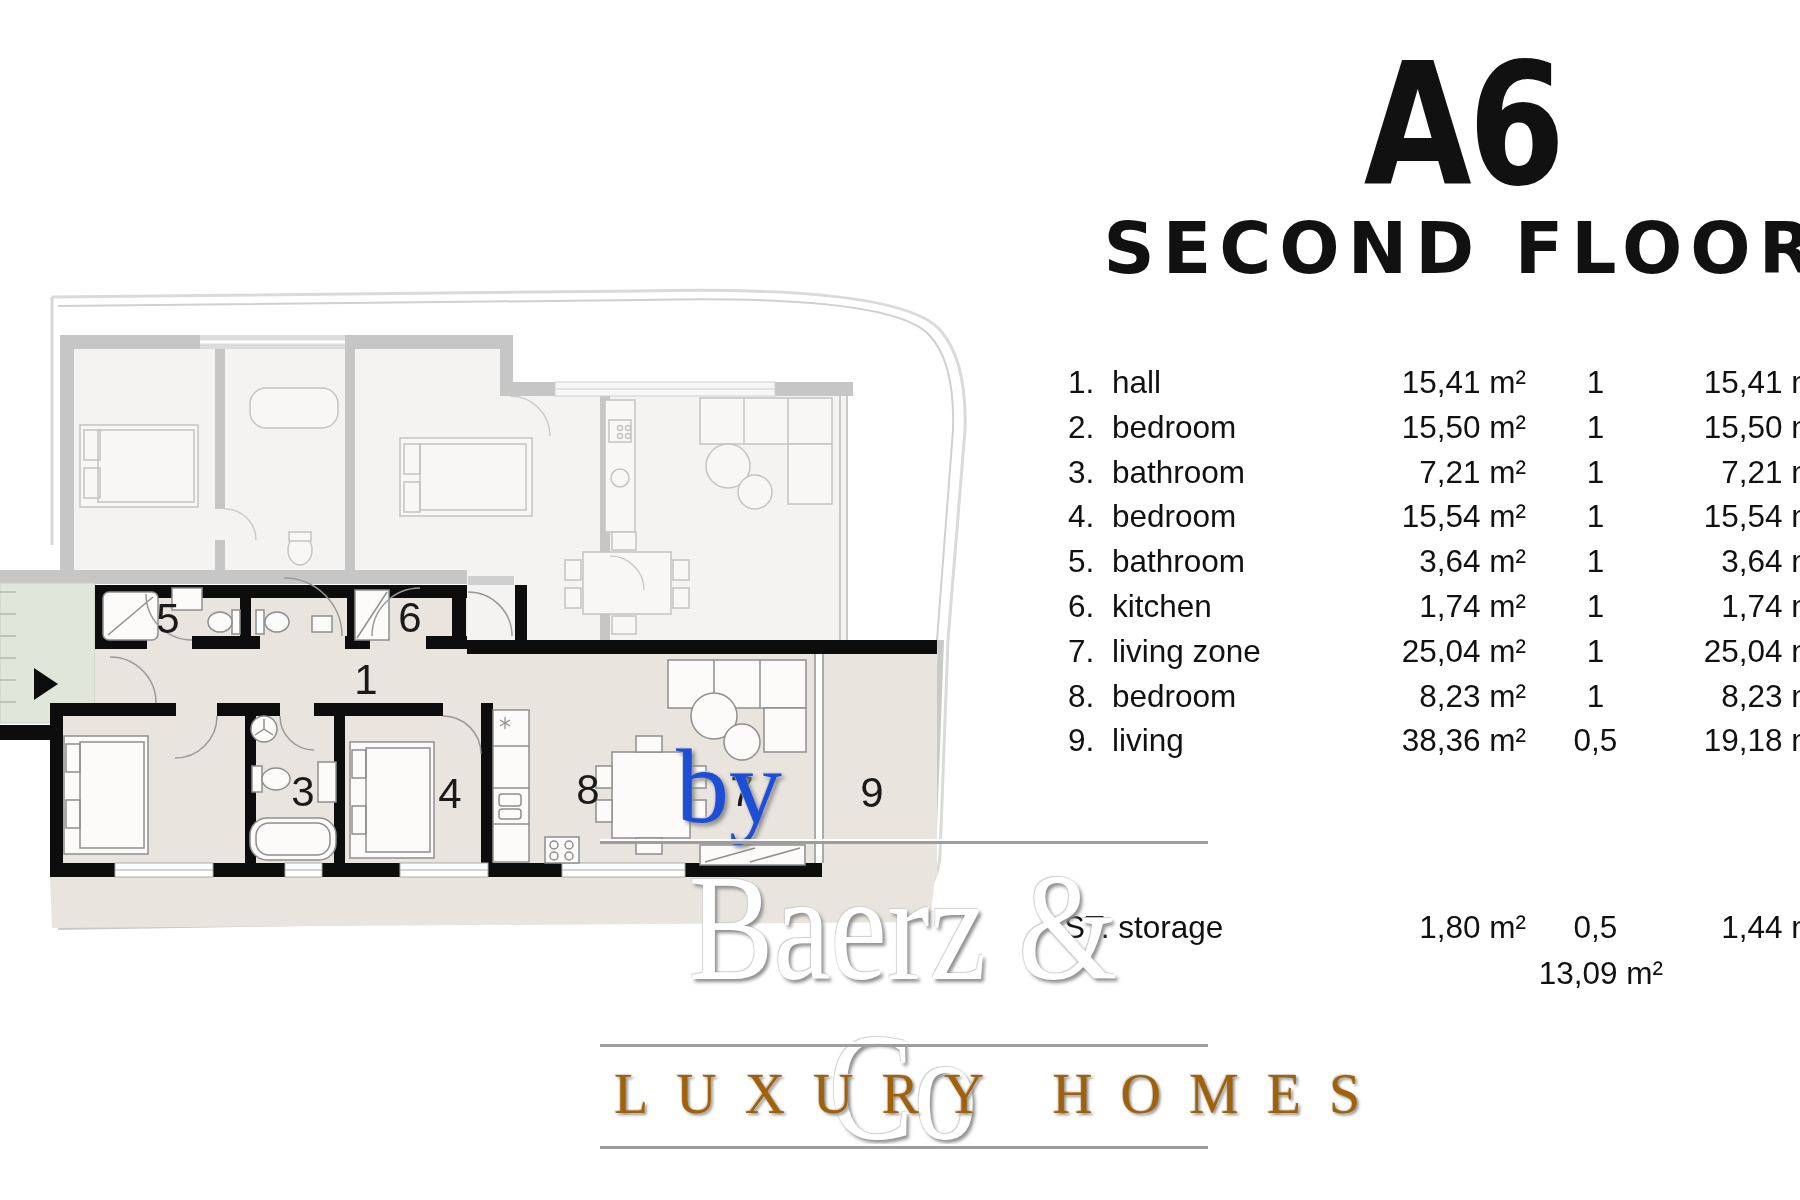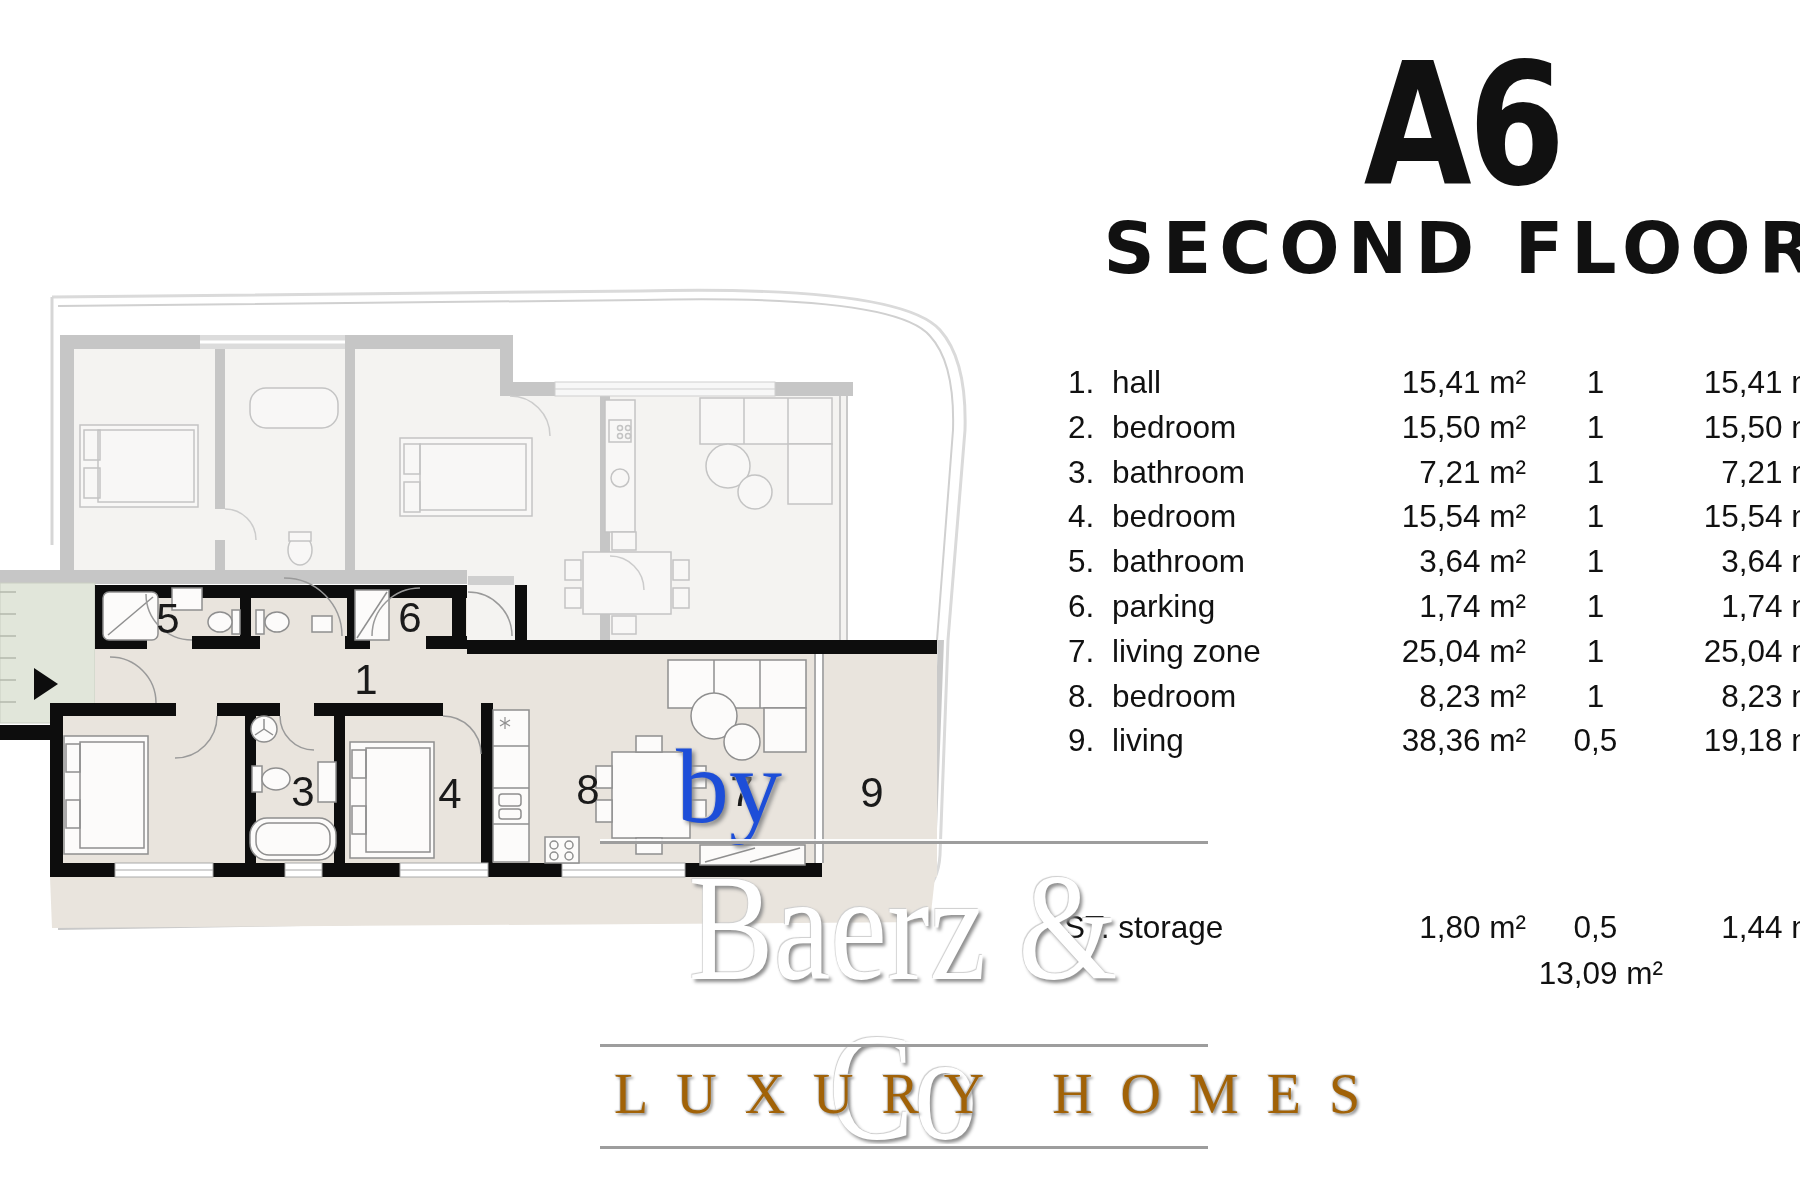--- a/index.html
+++ b/index.html
@@ -313,21 +313,21 @@
       <div class="c-name">bedroom</div>
       <div class="c-area">15,54 m²</div>
       <div class="c-fact">1</div>
       <div class="c-total">15,54 m²</div>
       <div class="c-num">5.</div>
       <div class="c-name">bathroom</div>
       <div class="c-area">3,64 m²</div>
       <div class="c-fact">1</div>
       <div class="c-total">3,64 m²</div>
       <div class="c-num">6.</div>
-      <div class="c-name">parking</div>
+      <div class="c-name">kitchen</div>
       <div class="c-area">1,74 m²</div>
       <div class="c-fact">1</div>
       <div class="c-total">1,74 m²</div>
       <div class="c-num">7.</div>
       <div class="c-name">living zone</div>
       <div class="c-area">25,04 m²</div>
       <div class="c-fact">1</div>
       <div class="c-total">25,04 m²</div>
       <div class="c-num">8.</div>
       <div class="c-name">bedroom</div>

